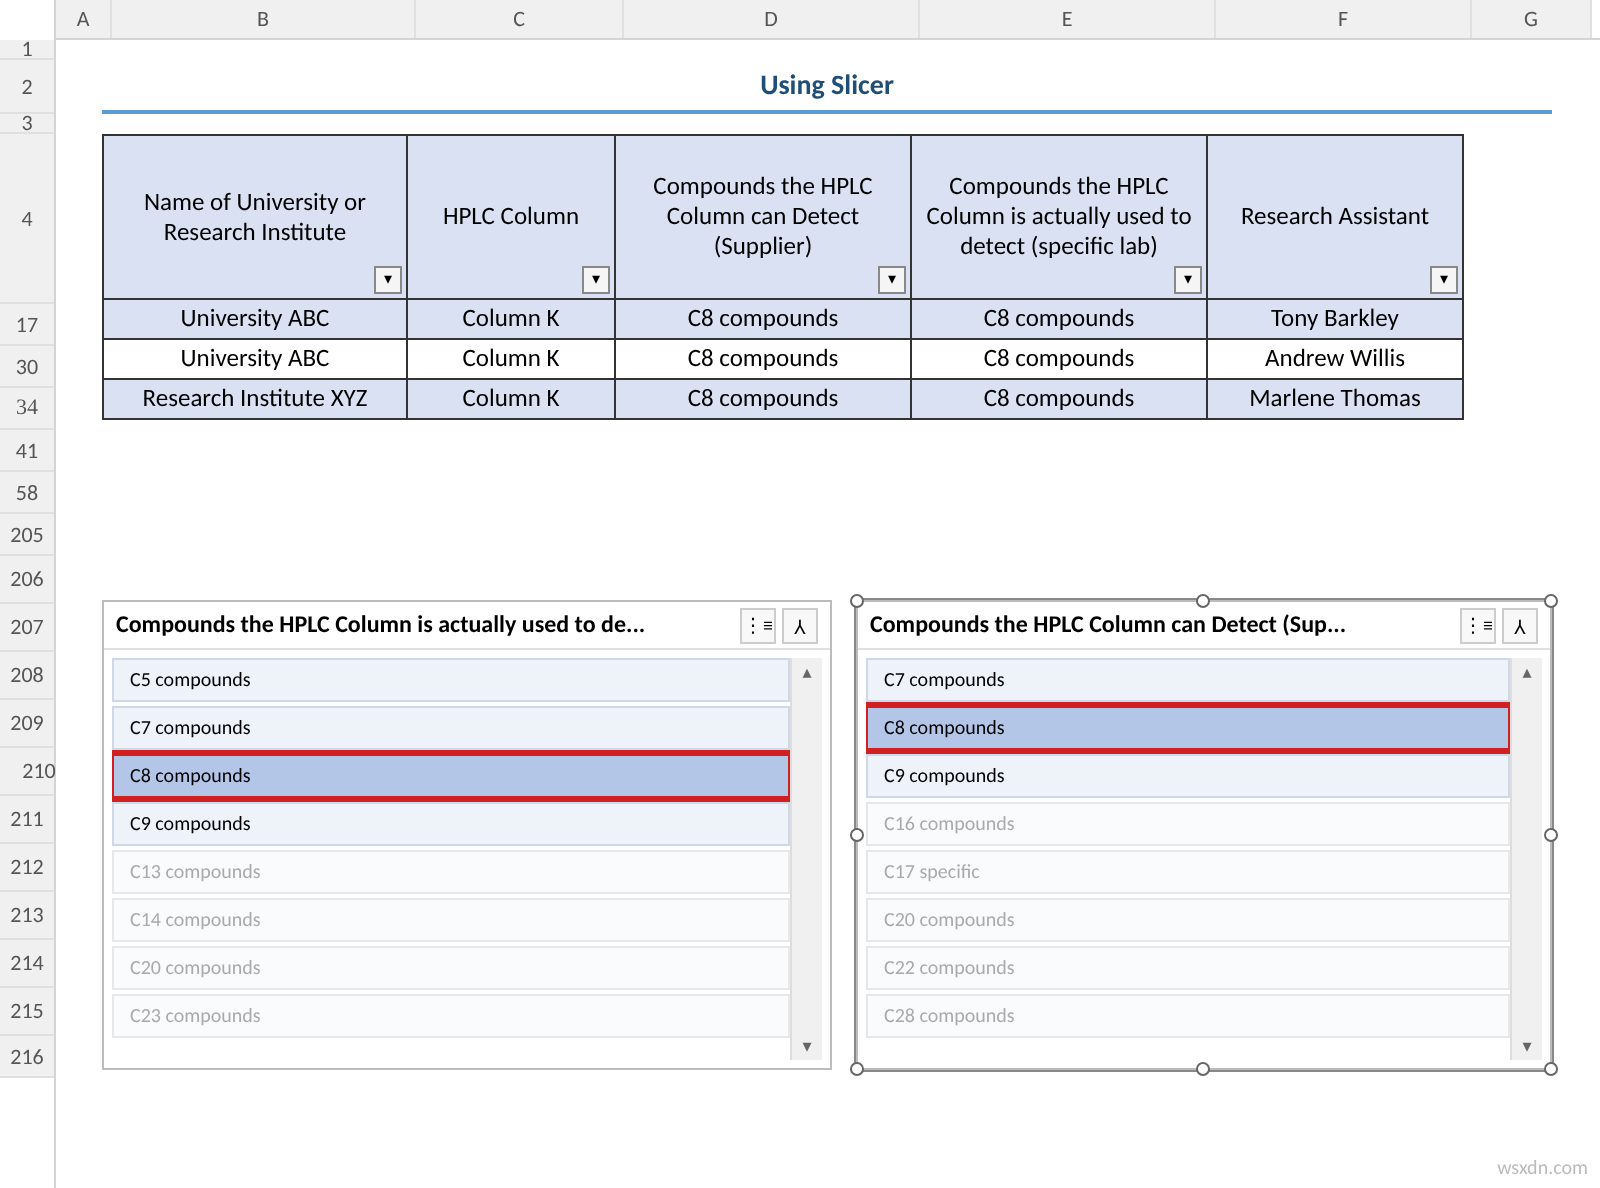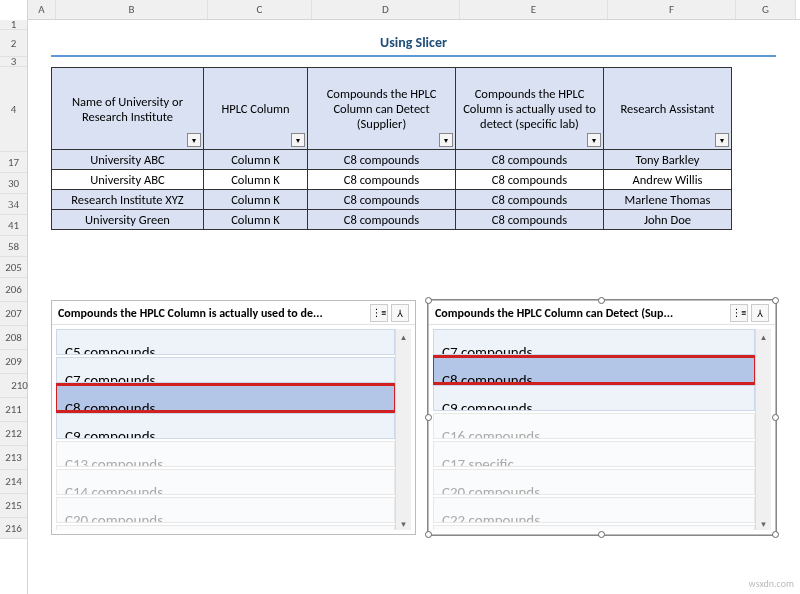--- a/index.html
+++ b/index.html
@@ -62,22 +62,22 @@
 }
 .slicer-title { flex:1; font-weight:bold; font-size:12px; white-space:nowrap; overflow:hidden; text-overflow:ellipsis; }
 .slicer-btn {
   width:18px; height:18px; border:1px solid #ccc; margin-left:3px;
   display:flex; align-items:center; justify-content:center; font-size:10px;
   background:#f8f8f8; cursor:pointer;
 }
 .slicer-body { padding:4px; height:calc(100% - 24px); display:flex; }
 .slicer-items { flex:1; overflow:hidden; }
 .slicer-item {
-  height:22px; line-height:20px; padding:12px 8px; margin-bottom:2px;
-  border:1px solid #cdd8e8; background:#eef3fa; font-size:15px;
+  height:22px; line-height:20px; padding:0 8px; margin-bottom:2px;
+  border:1px solid #cdd8e8; background:#eef3fa; font-size:10px;
   white-space:nowrap; overflow:hidden; cursor:pointer;
 }
 .slicer-item.active { background:#b4c6e7; border-color:#8ea9db; }
 .slicer-item.dim { color:#aaa; background:#fafbfd; border-color:#e8e8e8; }
 .slicer-item.highlight { outline:3px solid #d02020; outline-offset:-1px; }
 .slicer-scroll {
   width:16px; border-left:1px solid #ddd; background:#f0f0f0;
   display:flex; flex-direction:column; align-items:center; font-size:9px; color:#666;
 }
 .slicer-scroll .arr{height:14px;display:flex;align-items:center;justify-content:center;cursor:pointer;}
@@ -153,27 +153,20 @@
               <td>C8 compounds</td>
               <td>Andrew Willis</td>
             </tr>
             <tr class="alt">
               <td>Research Institute XYZ</td>
               <td>Column K</td>
               <td>C8 compounds</td>
               <td>C8 compounds</td>
               <td>Marlene Thomas</td>
             </tr>
-            <tr class="alt">
-              <td>University Green</td>
-              <td>Column K</td>
-              <td>C8 compounds</td>
-              <td>C8 compounds</td>
-              <td>John Doe</td>
-            </tr>
           </tbody>
       </table>
 
       <div class="slicer" style="left:23px; top:260px; width:365px; height:235px;">
         <div class="slicer-header">
           <span class="slicer-title">Compounds the HPLC Column is actually used to de...</span>
           <span class="slicer-btn">⋮≡</span>
           <span class="slicer-btn">⅄</span>
         </div>
         <div class="slicer-body">

